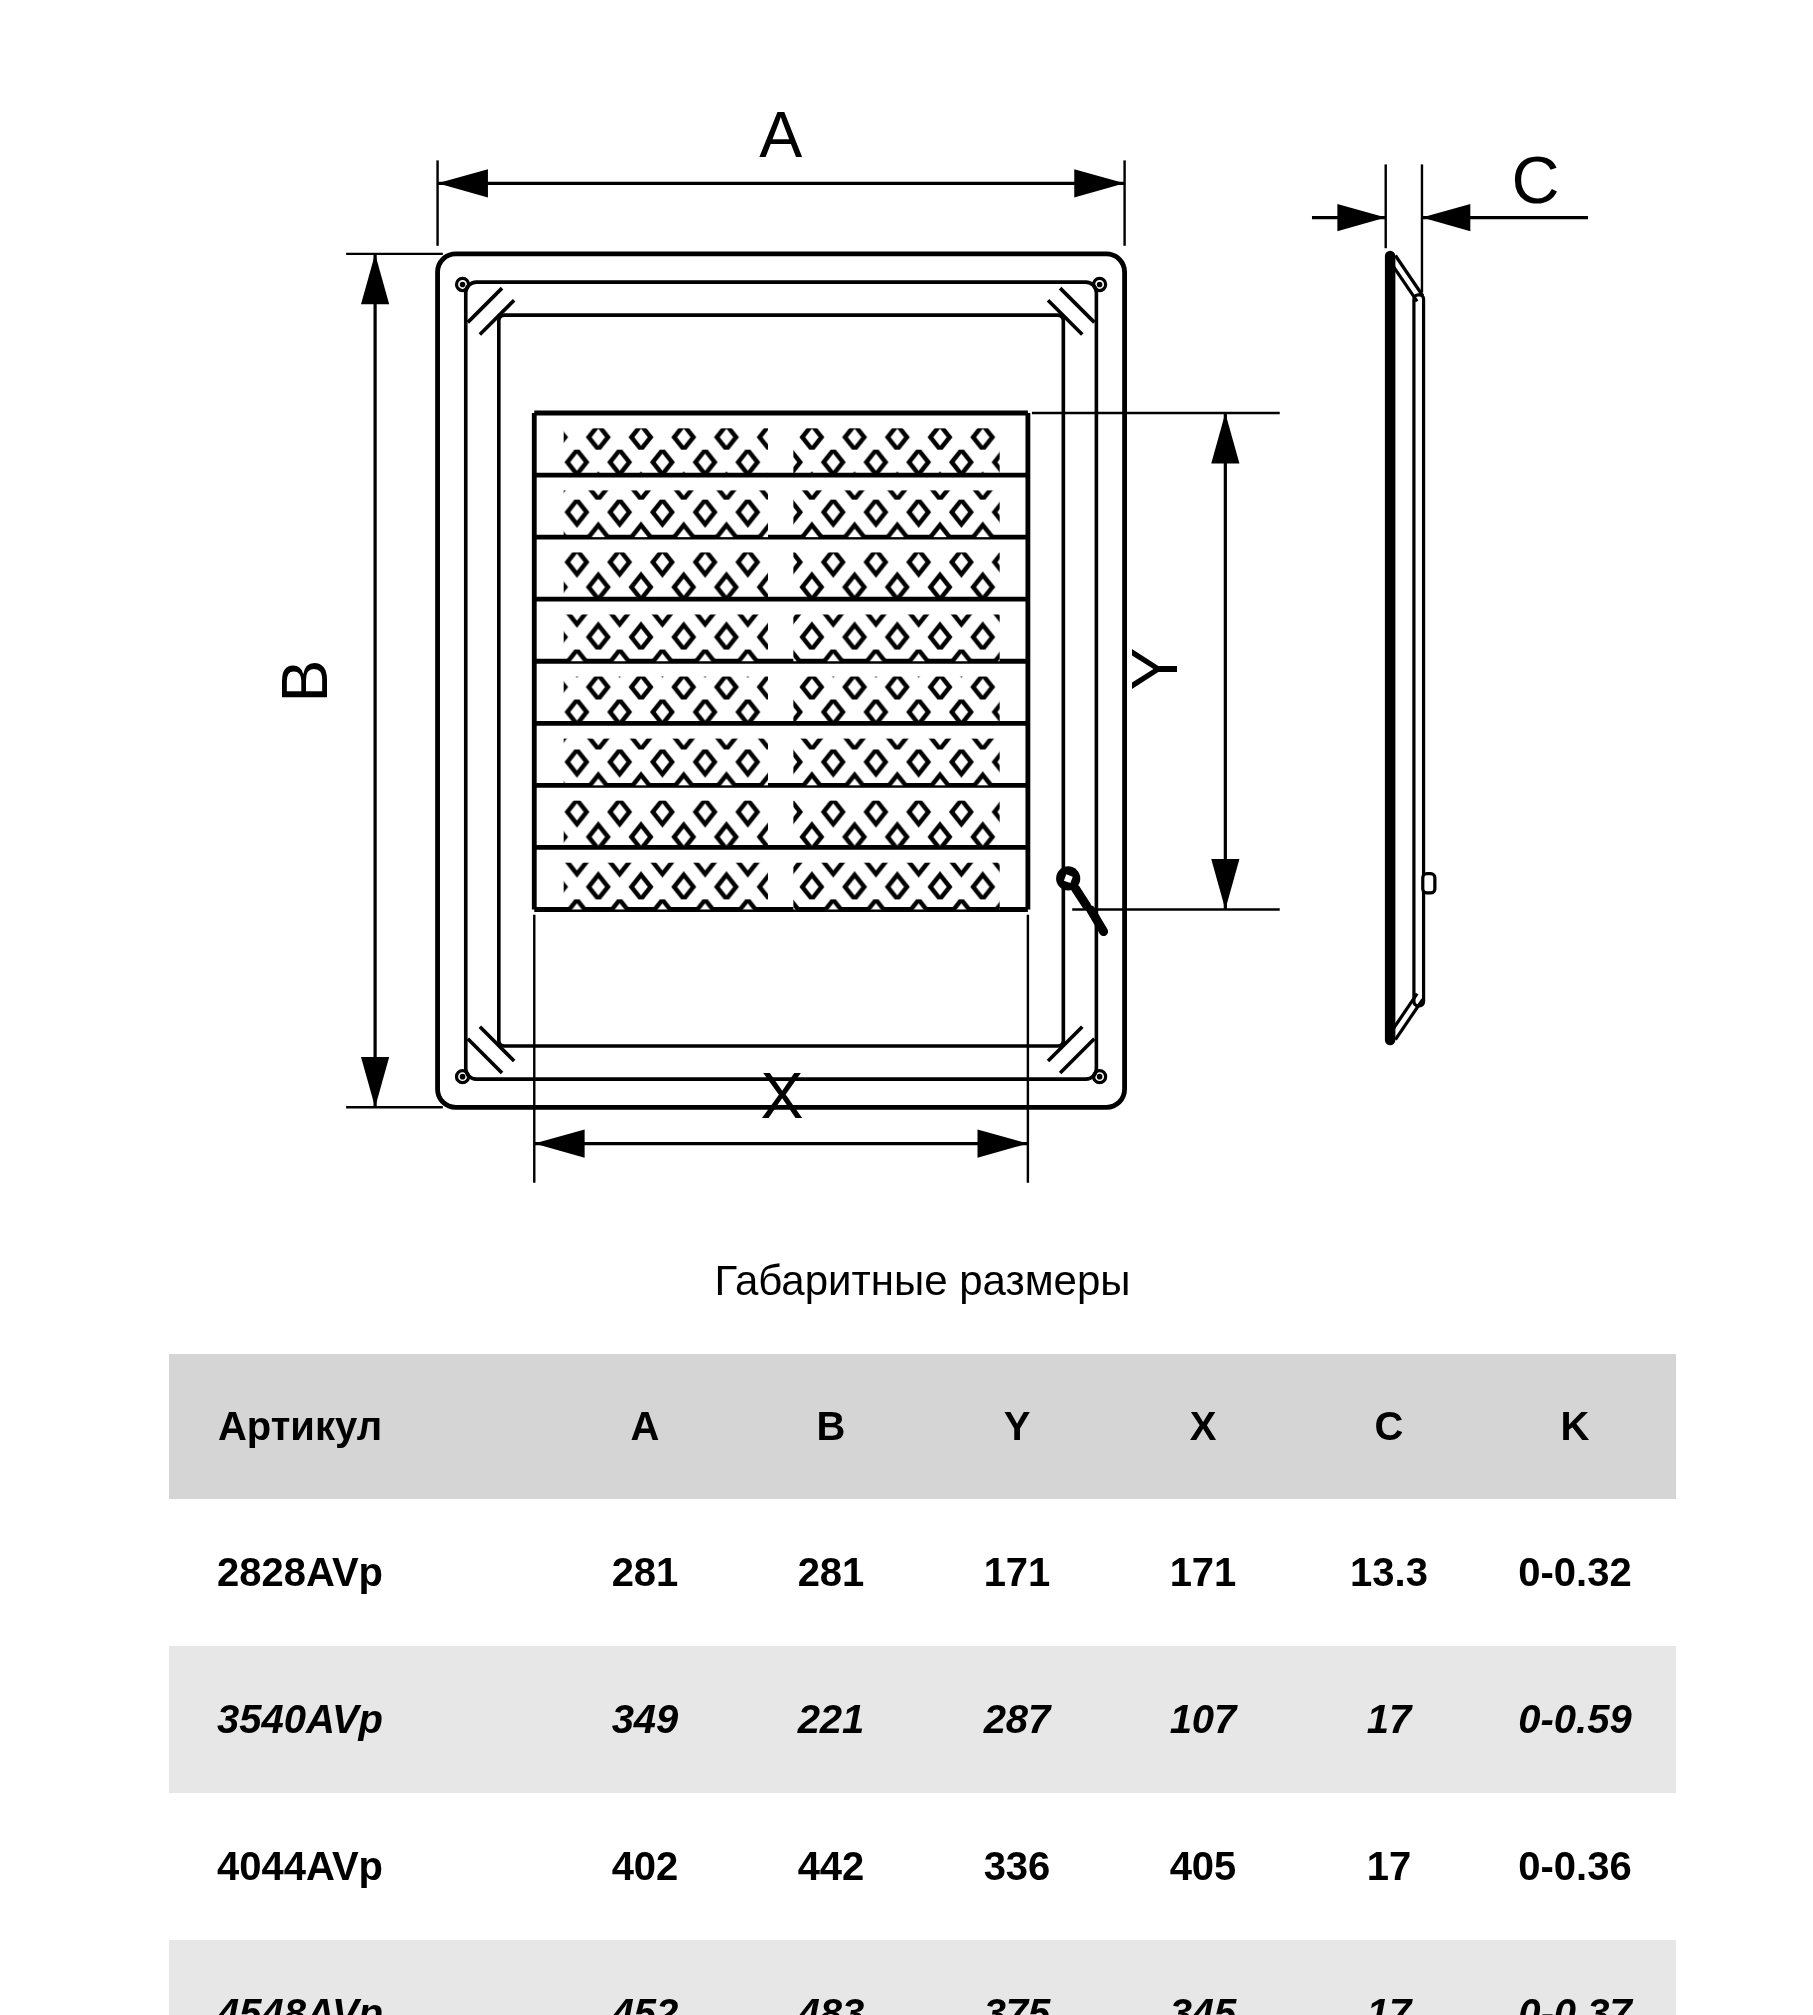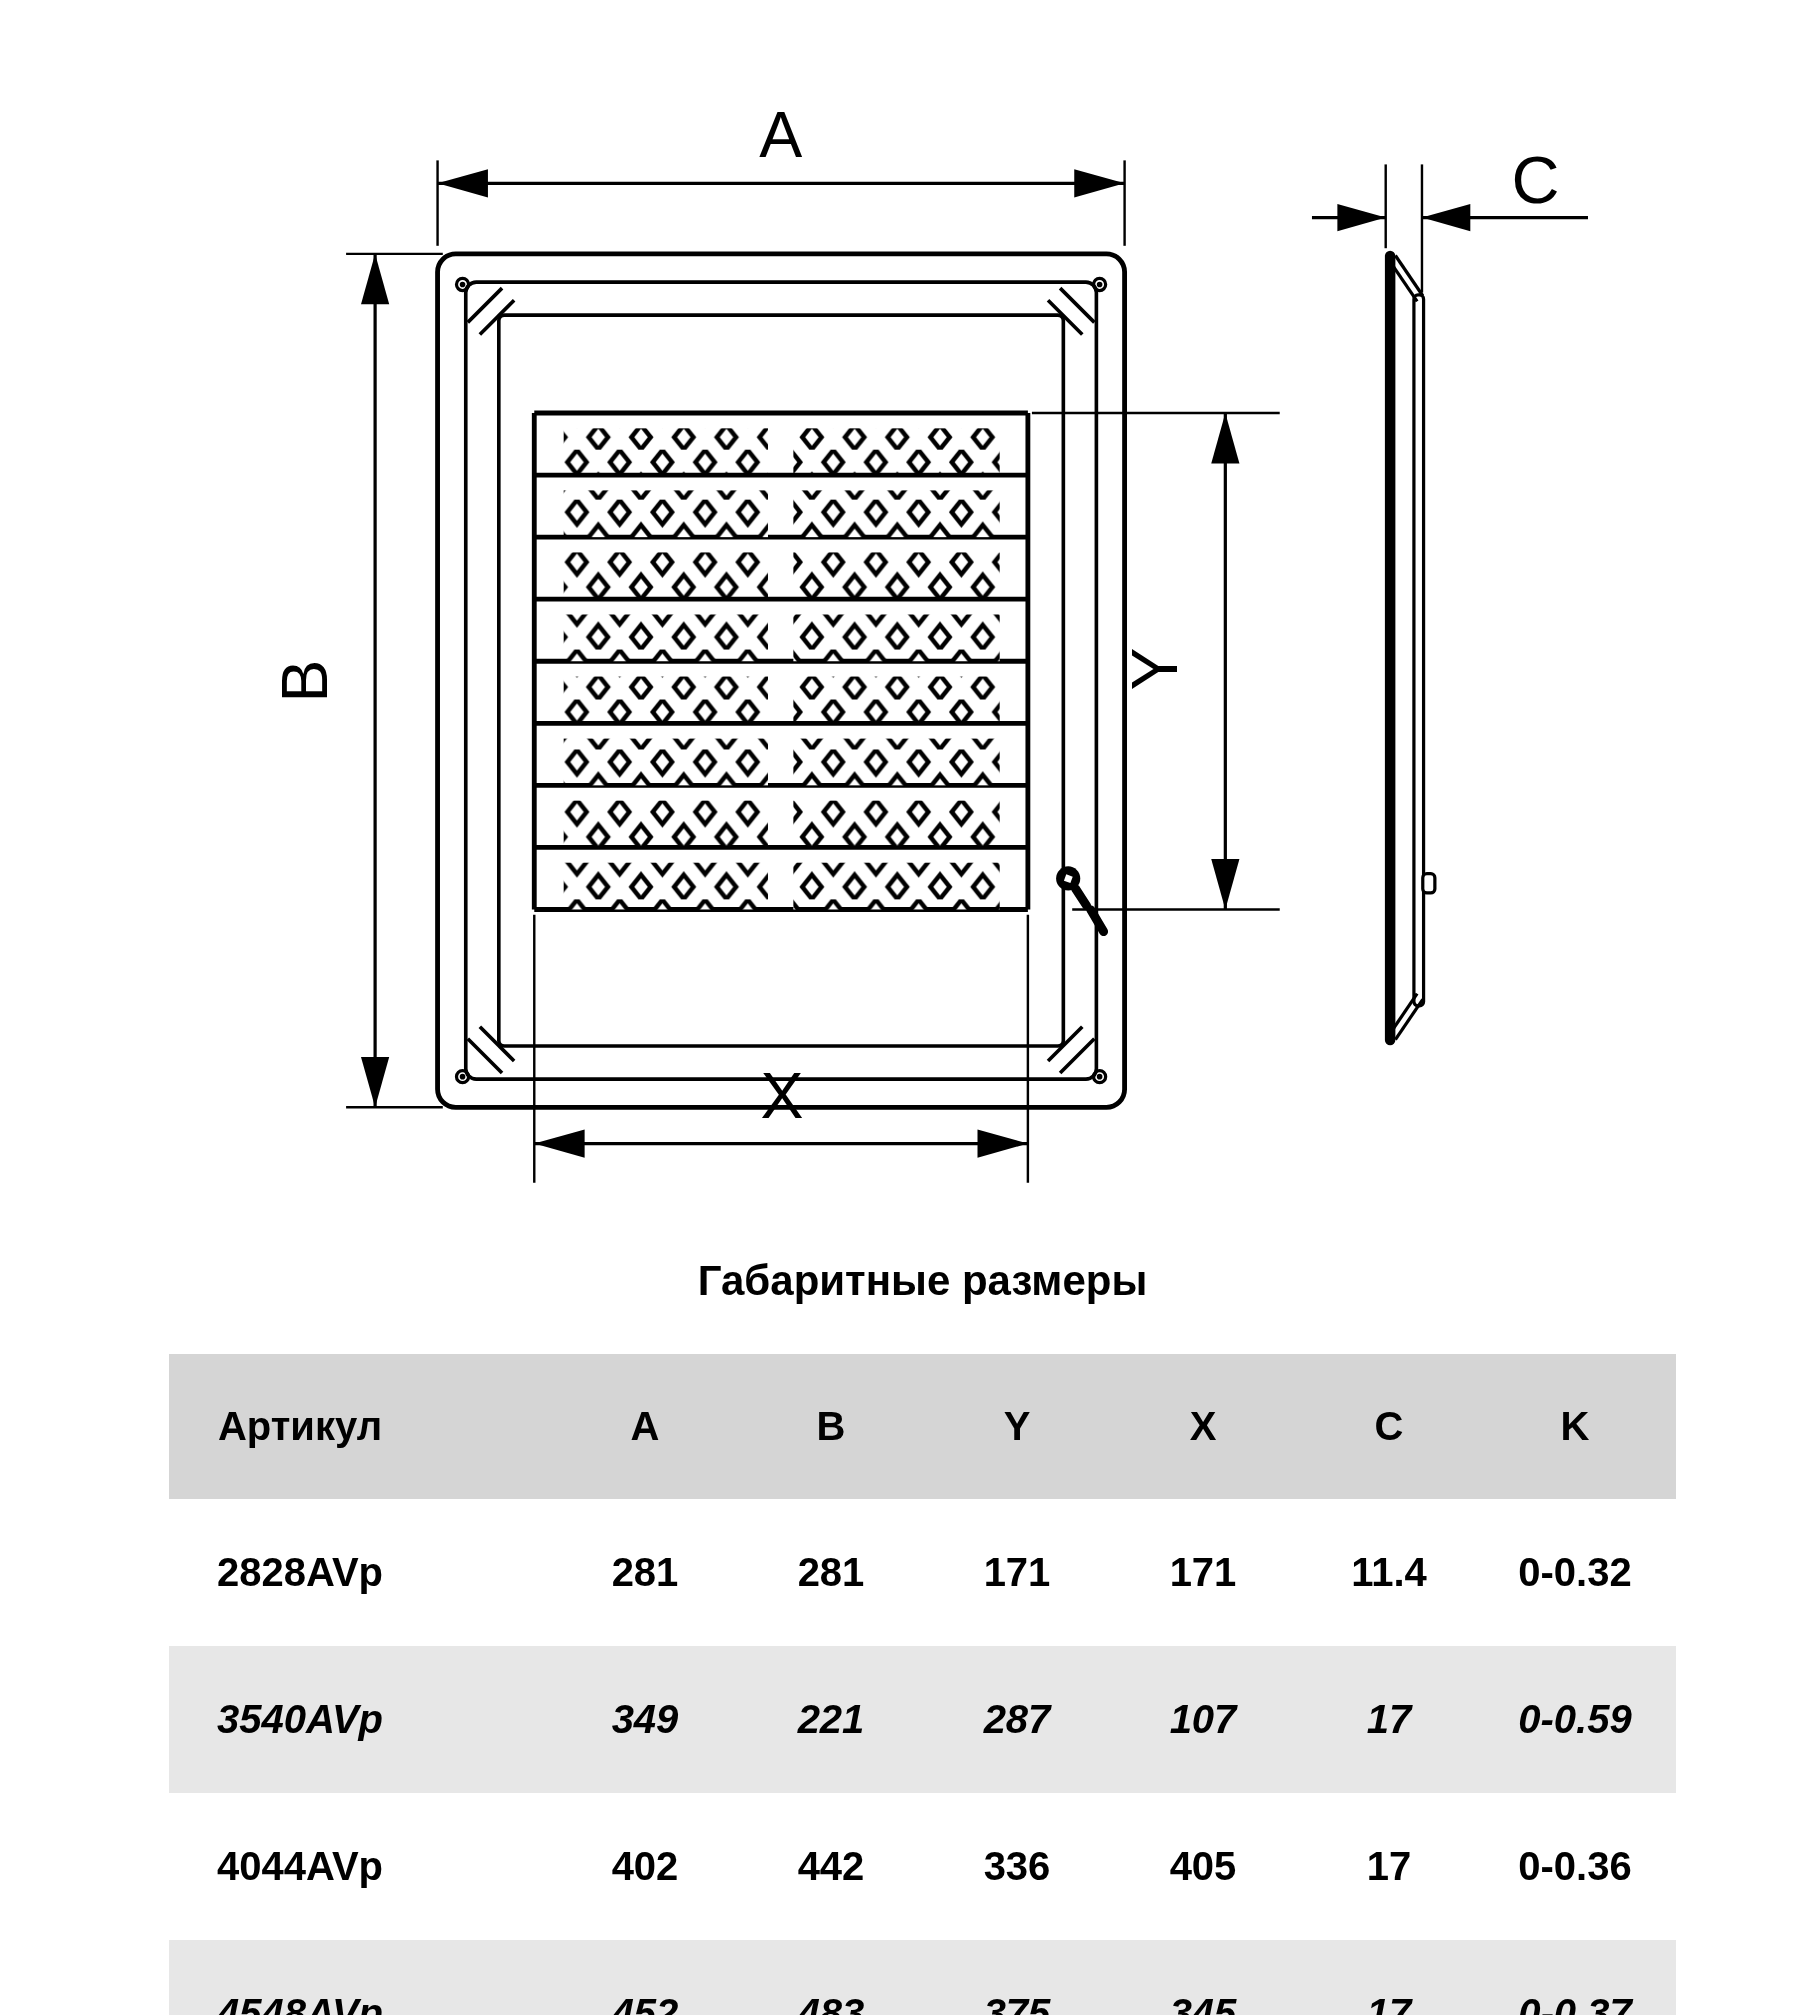--- a/index.html
+++ b/index.html
@@ -1,21 +1,21 @@
 <!DOCTYPE html>
 <html style="--header-bg: #d5d5d5; --row-alt-bg: #e7e7e7; --bg: #ffffff;font-size:6.4px"><head>
 <meta charset="utf-8">
 <style>
   html,body{margin:0;padding:0;background:#fff;}
   .page{position:relative;width:1814px;height:2418px;background:var(--bg,#fff);
         font-family:"Liberation Sans",sans-serif;color:#000;overflow:hidden;}
   svg text{font-family:"Liberation Sans",sans-serif;}
   .drawing{position:absolute;top:0;left:0;}
   .title{position:absolute;left:169px;top:1257px;width:1507px;text-align:center;
-         font-size:42px;font-weight:700;}
+         font-size:42px;font-weight:400;}
   .table{position:absolute;left:169px;top:1354px;width:1507px;}
   .trow{display:flex;align-items:center;height:147px;font-size:40px;font-weight:700;}
   .trow.thead{height:145px;background:var(--header-bg,#d5d5d5);}
   .trow.alt{background:var(--row-alt-bg,#e7e7e7);font-style:italic;}
   .c-art{width:262px;text-align:center;}
   .c-sp{width:121px;}
   .c-v{width:186px;text-align:center;}
 </style>
 </head>
 <body>
@@ -175,21 +175,21 @@
       <div class="c-v">K</div>
     </div>
 
     <div class="trow">
       <div class="c-art">2828AVp</div>
       <div class="c-sp"></div>
       <div class="c-v">281</div>
       <div class="c-v">281</div>
       <div class="c-v">171</div>
       <div class="c-v">171</div>
-      <div class="c-v">11.4</div>
+      <div class="c-v">13.3</div>
       <div class="c-v">0-0.32</div>
     </div>
 
     <div class="trow alt">
       <div class="c-art">3540AVp</div>
       <div class="c-sp"></div>
       <div class="c-v">349</div>
       <div class="c-v">221</div>
       <div class="c-v">287</div>
       <div class="c-v">107</div>

